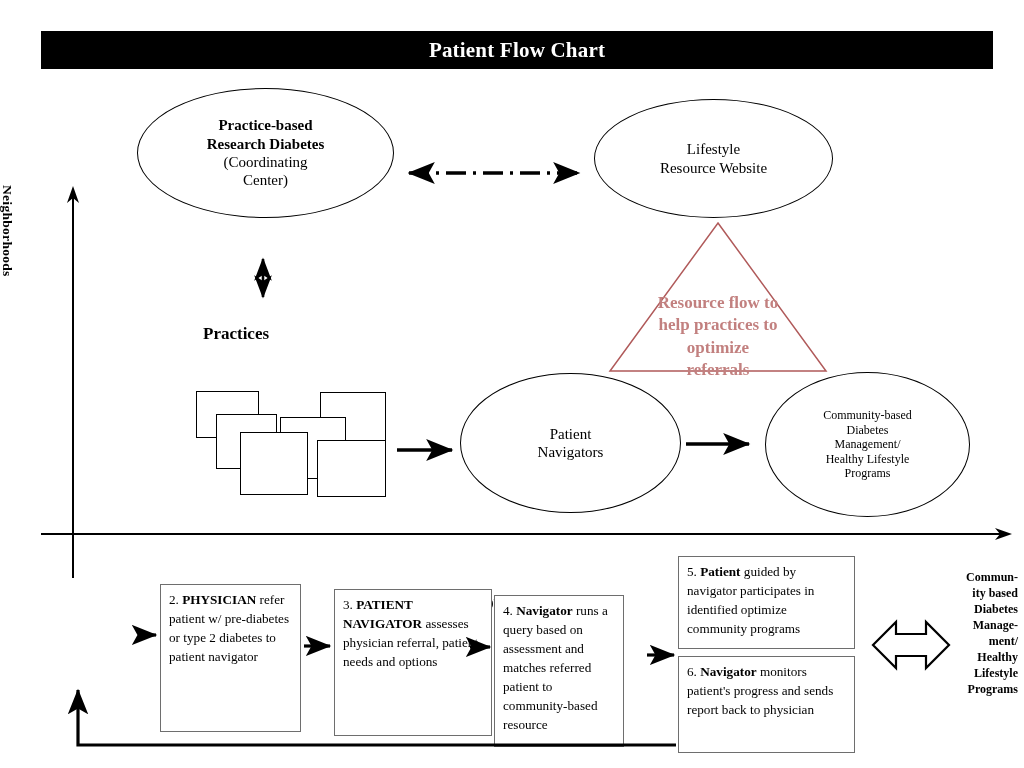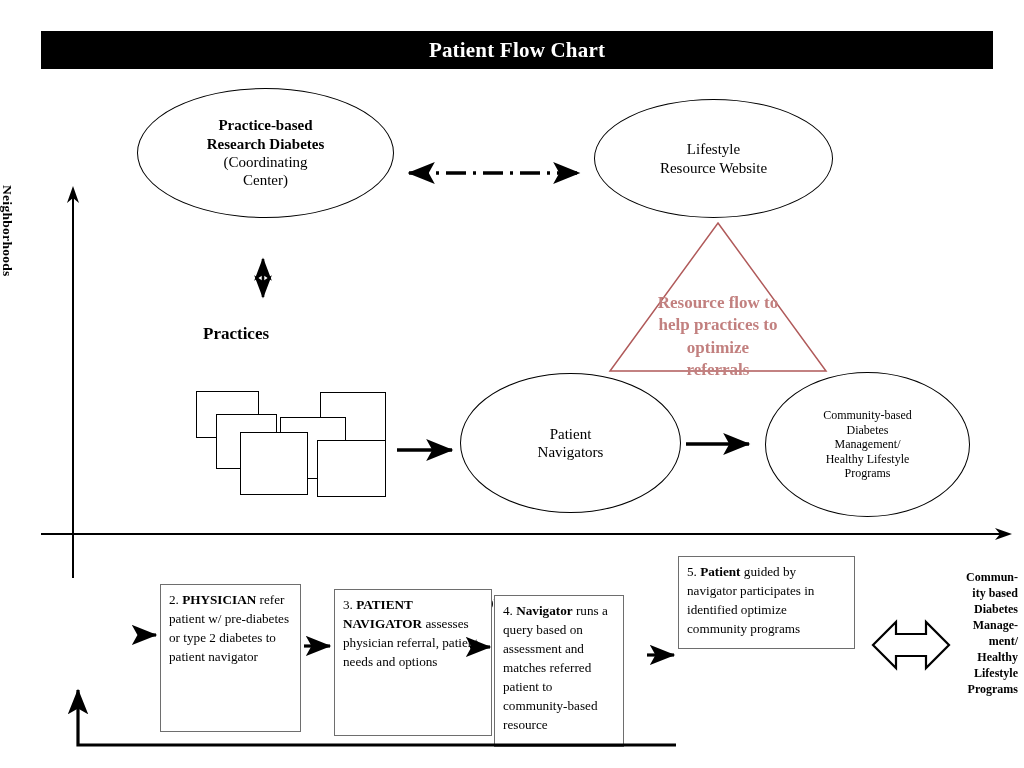--- a/index.html
+++ b/index.html
@@ -207,20 +207,24 @@
   <div class="abs fbox" id="box4">
     <span>4.</span>
     <b>Navigator</b><span> runs a query based on assessment and matches referred patient to community-based resource</span>
   </div>
 
   <div class="abs fbox" id="box5">
     <span>5.</span>
     <b>Patient</b><span> guided by navigator participates in identified optimize community programs</span>
   </div>
 
+  <div class="abs fbox" id="box6">
+    <span>6.</span>
+    <b>Navigator</b><span> monitors patient's progress and sends report back to physician</span>
+  </div>
 
   <div class="abs" id="right-caption">
     <div>Commun-</div>
     <div>ity based</div>
     <div>Diabetes</div>
     <div>Manage-</div>
     <div>ment/</div>
     <div>Healthy</div>
     <div>Lifestyle</div>
     <div>Programs</div>

